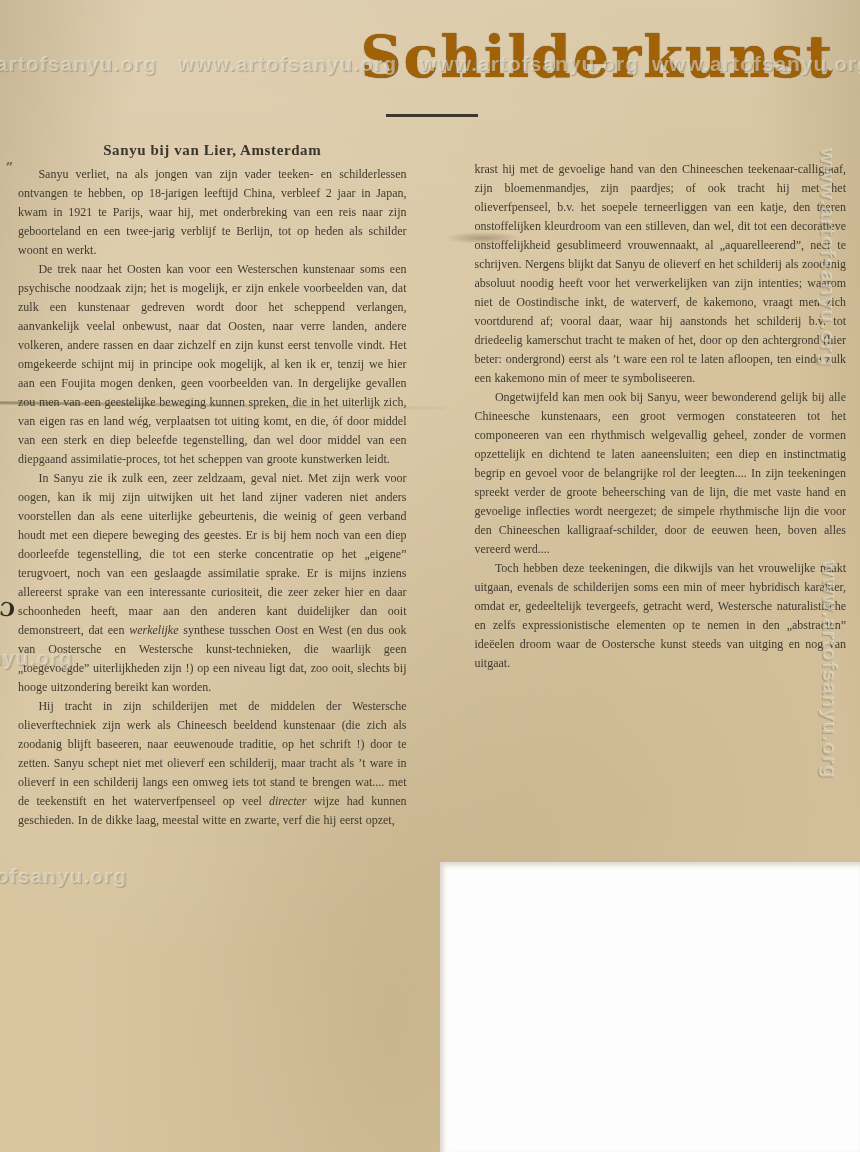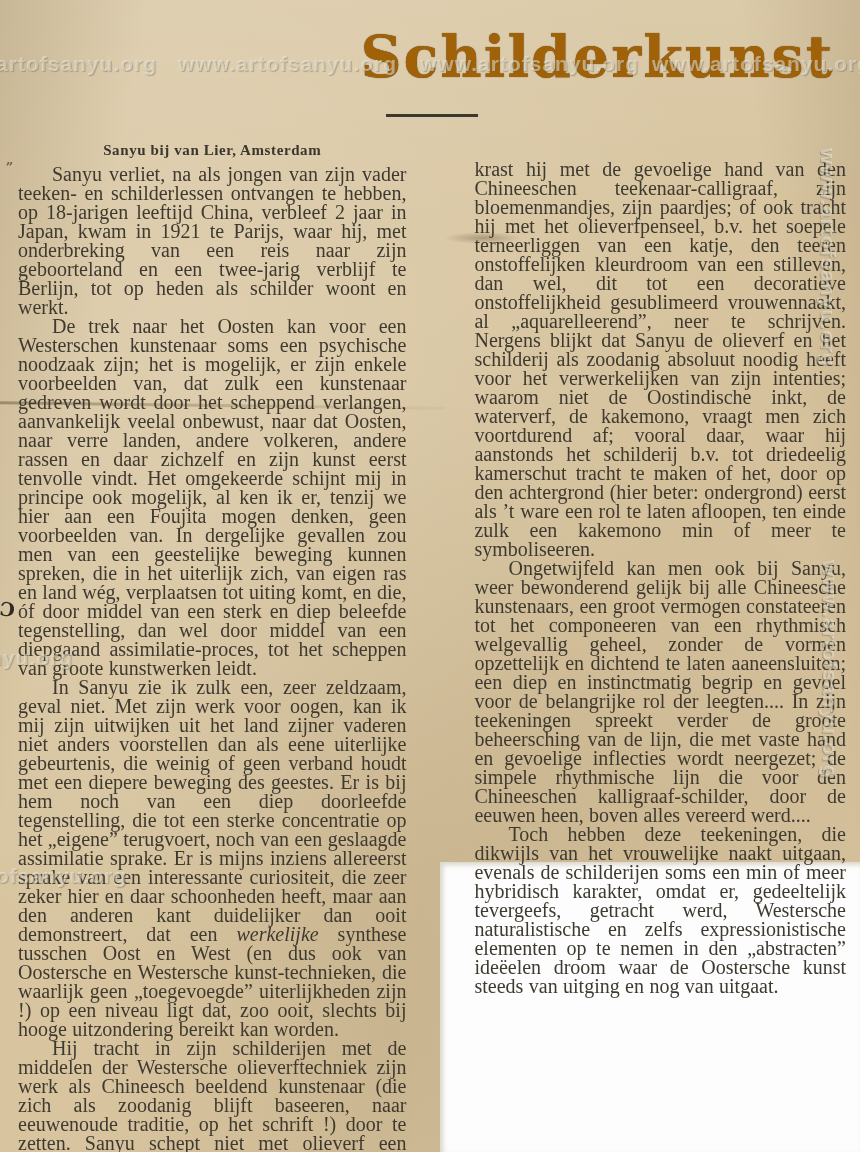--- a/index.html
+++ b/index.html
@@ -55,21 +55,21 @@
   .cols{display:flex;gap:22px;margin-top:25px;align-items:flex-start;}
   .col{color:#3f3a30;}
   .col-left{width:412px;}
   .col-right{width:394px;padding-top:18px;margin-left:46px;}
   .subtitle{
     margin:0 0 6px 0;text-align:center;
     font-size:15px;font-weight:bold;letter-spacing:0.6px;color:#3a362d;
   }
   .para{
     margin:0;text-align:justify;
-    font-size:20px;line-height:19px;
+    font-size:12px;line-height:19px;
     text-indent:1.7em;word-spacing:0.4px;
   }
   .para.no-indent{text-indent:0;}
   .para i{font-style:italic;}
   .edit-mark{
     position:absolute;z-index:3;font-family:"DejaVu Serif", serif;
     font-weight:bold;color:#2e2b25;
   }
   .mark-1{left:6px;top:152px;font-size:13px;color:#6a6152;}
   .mark-2{left:0px;top:598px;font-size:19px;transform:rotate(6deg);}

